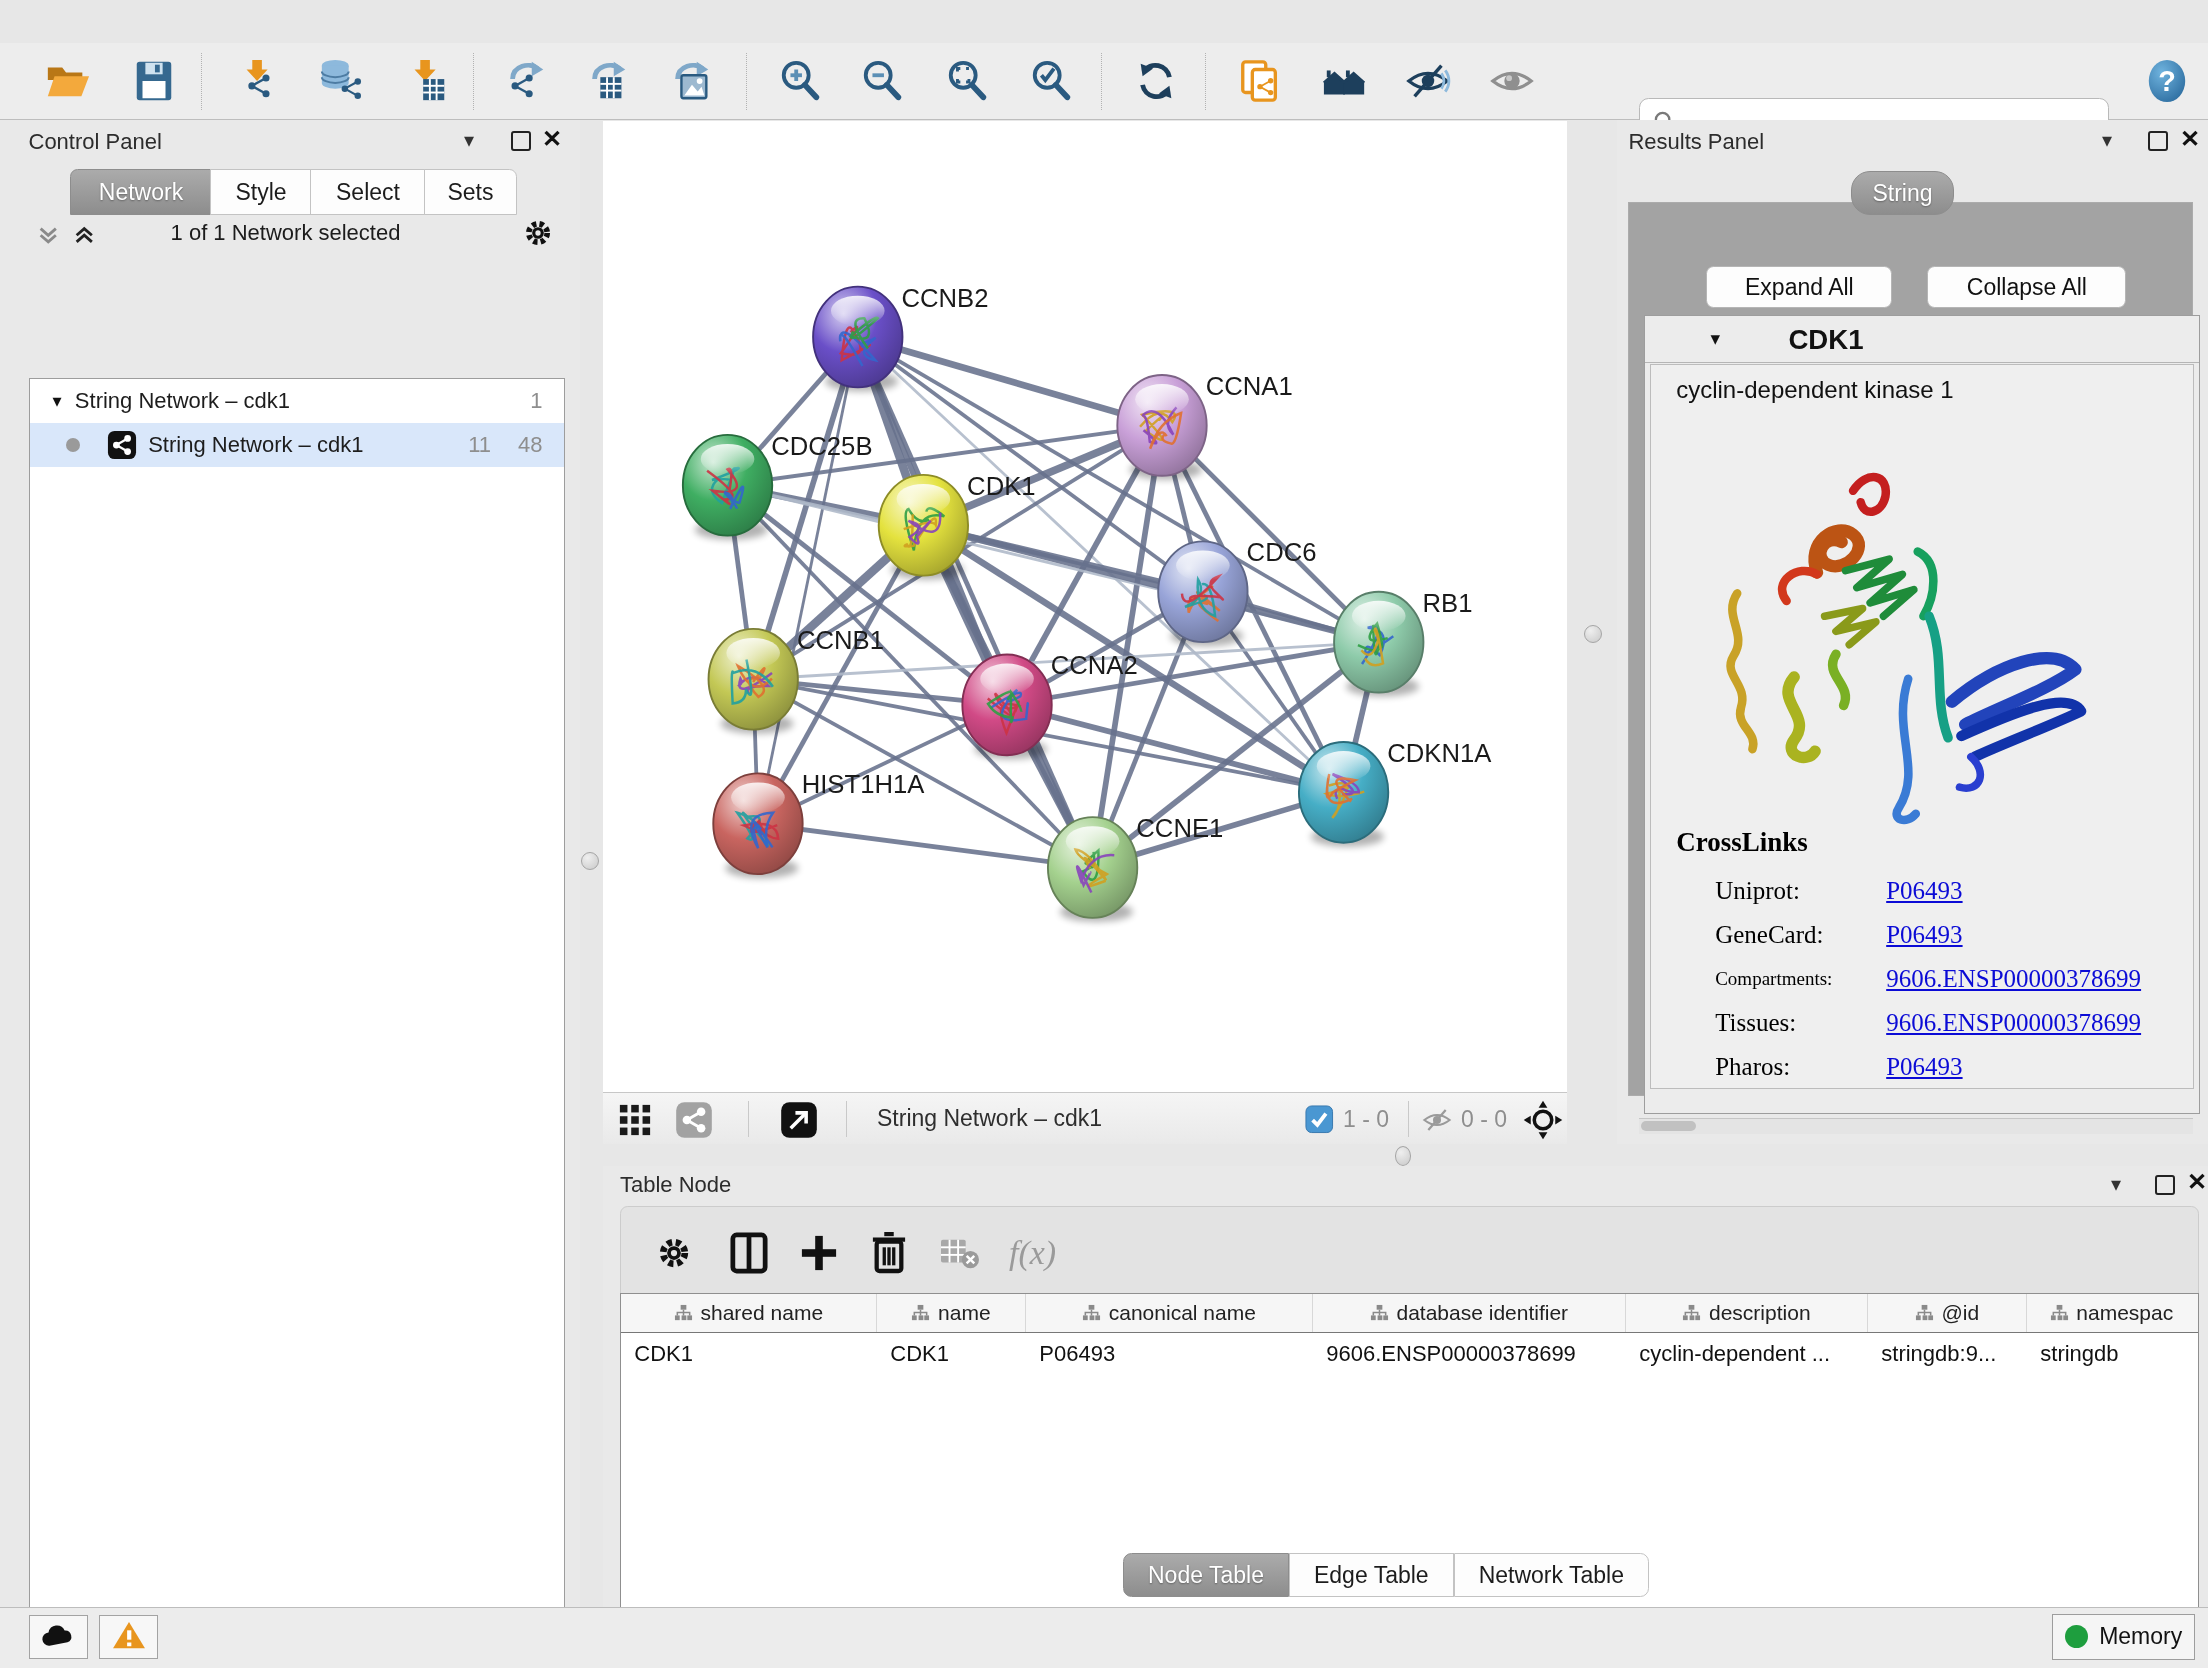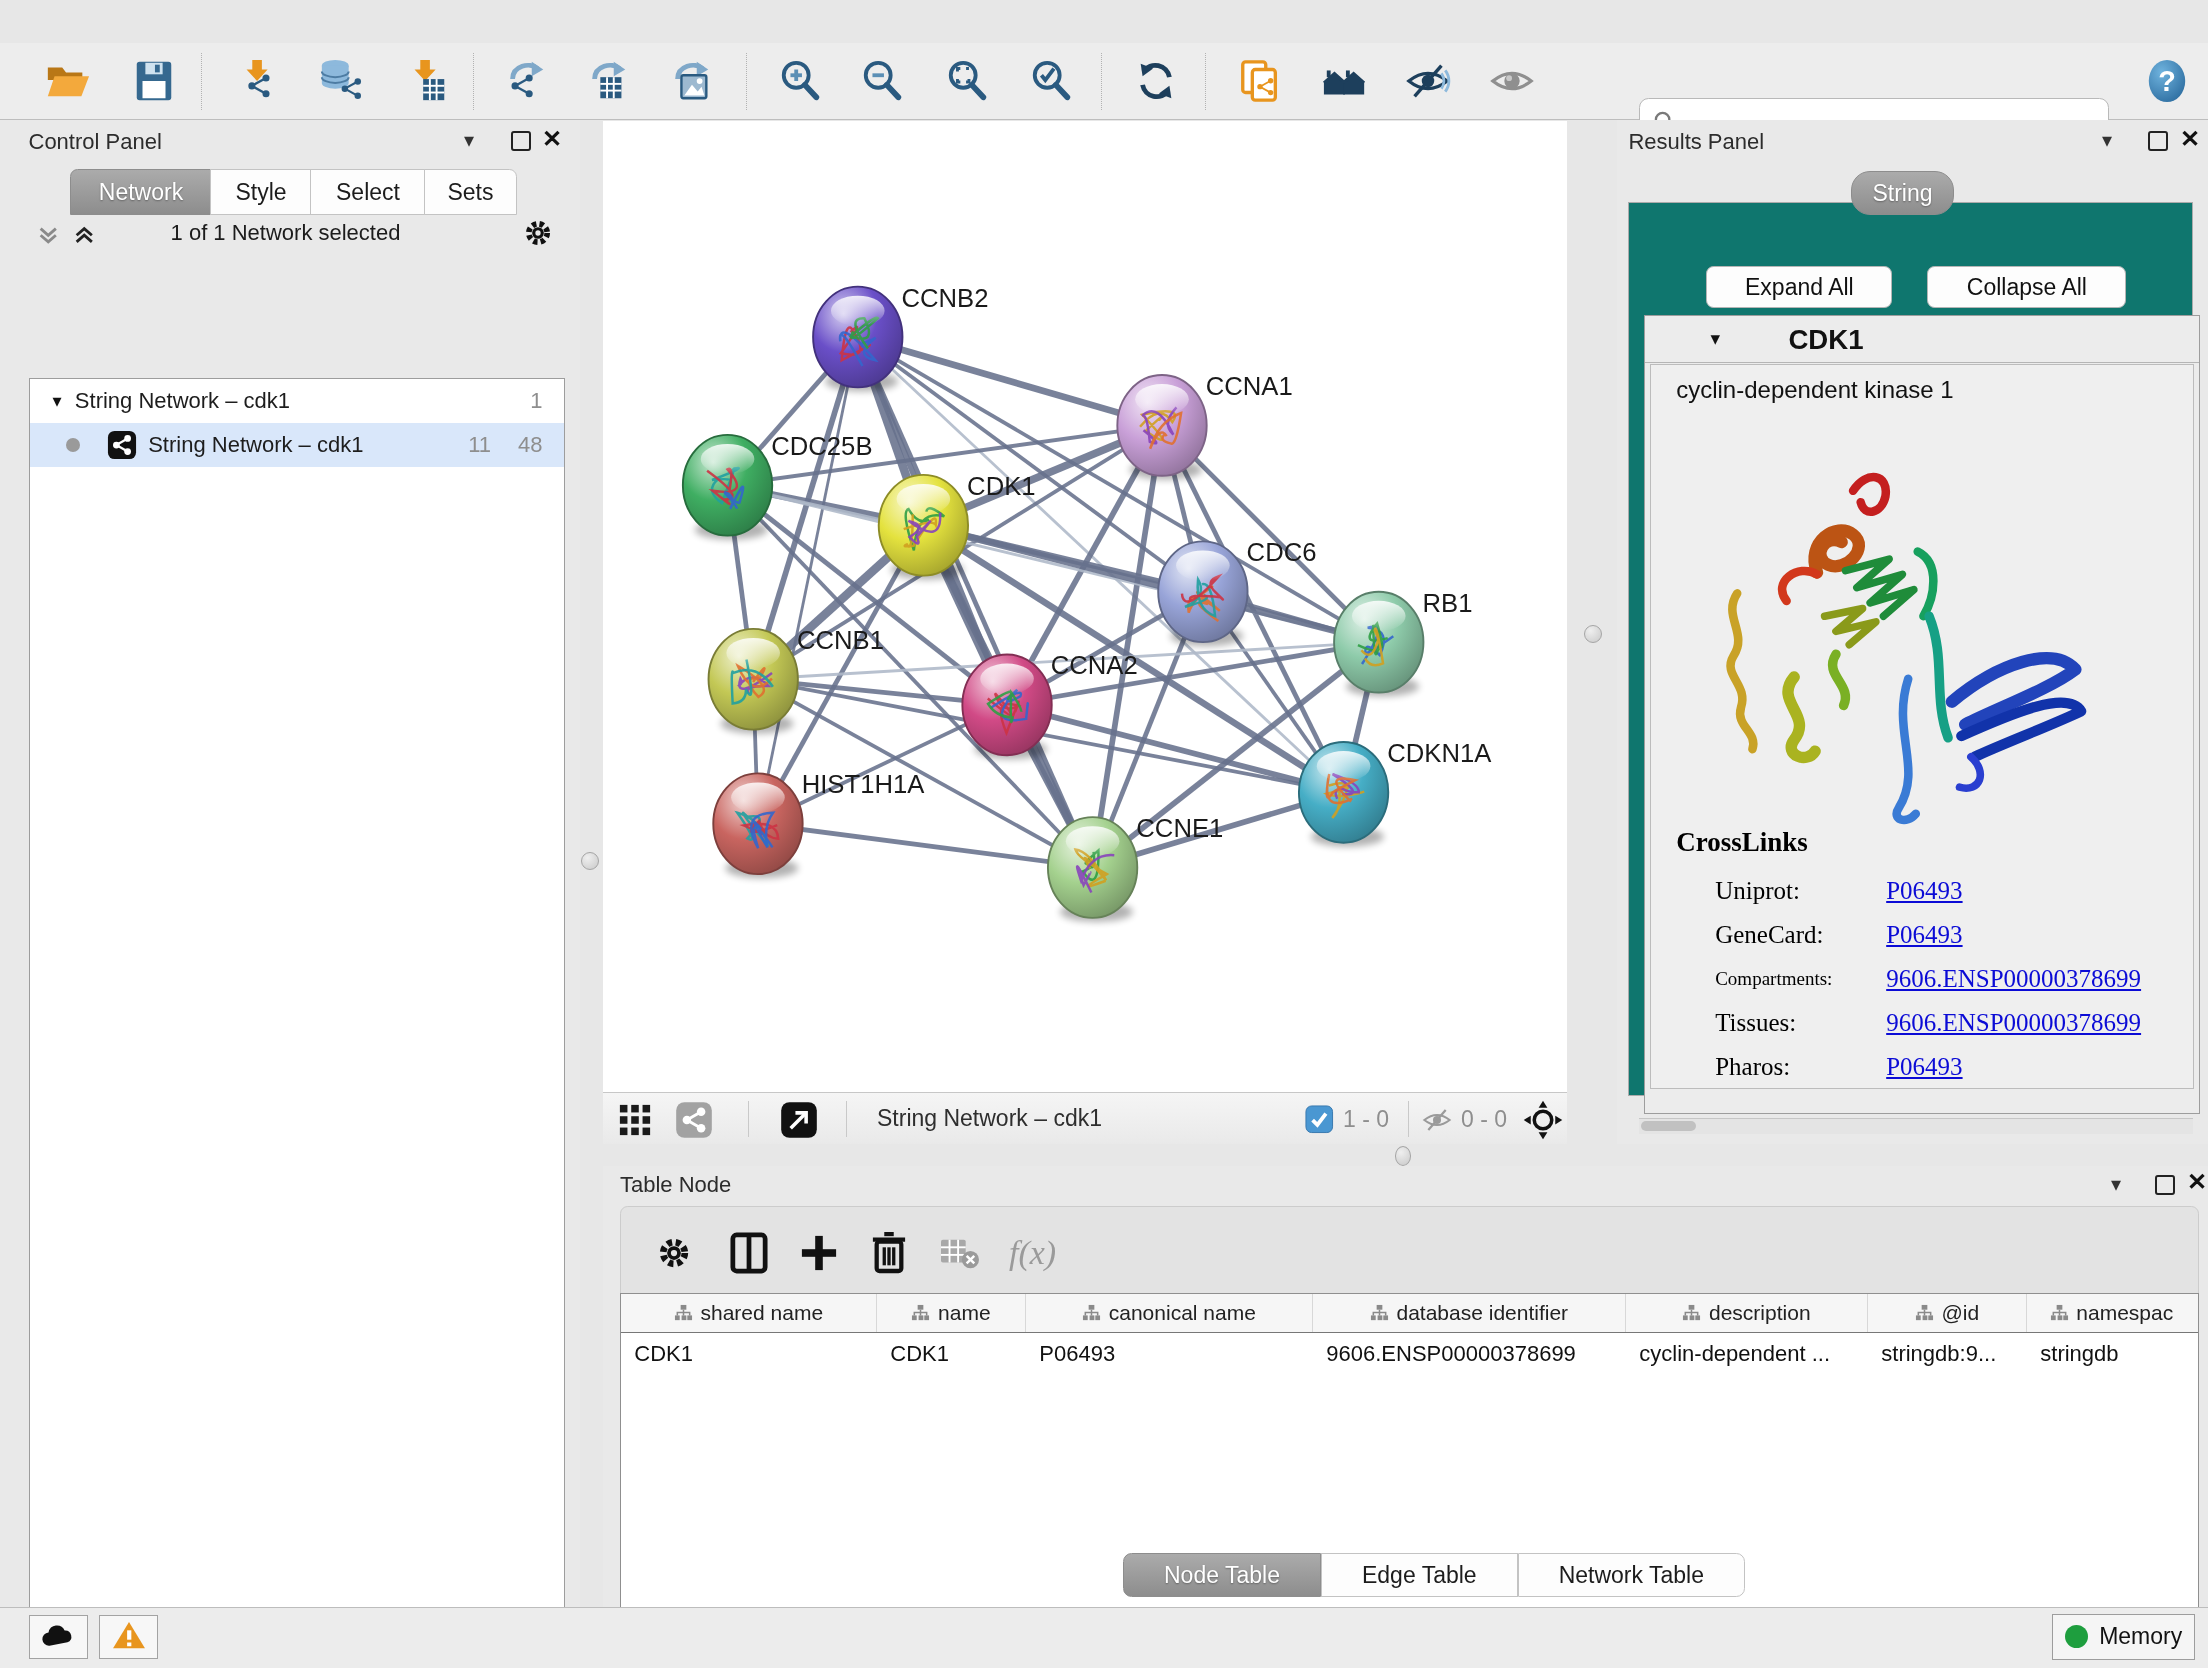--- a/index.html
+++ b/index.html
@@ -38,21 +38,21 @@
   .net-row{height:44px;display:flex;align-items:center;font-size:22px;color:#1d1d1d;}
   .net-row.selected{background:#d9e7fa;}
   .count{color:#8e8e8e;}
   
   #net-canvas{left:603px;top:121px;width:964px;height:971px;background:#ffffff;}
   #net-toolbar{left:603px;top:1092px;width:964px;height:52px;
     background:linear-gradient(#f5f5f5,#e9e9e9);border-top:1px solid #c7c7c7;}
   .ntsep{top:7.6px;height:36px;border-left:1px solid #c9c9c9;width:0;}
   
   #results-panel{left:1617px;top:120px;width:592px;height:1046px;background:#e9e9e9;}
-  #rp-outer{left:11.4px;top:82px;width:563px;height:892px;border:1px solid #ababab;background:#0f766e;}
+  #rp-outer{left:11.4px;top:82px;width:563px;height:892px;border:1px solid #ababab;background:#a3a3a3;}
   .btn{background:#fdfdfd;border:1px solid #b5b5b5;border-radius:7.6px;font-size:23px;
     color:#111;display:flex;align-items:center;justify-content:center;cursor:pointer;}
   #rp-inner{left:15px;top:112px;width:554px;height:797px;border:1px solid #9d9d9d;background:#ececec;}
   #rp-content{left:4.8px;top:48px;width:542px;height:723px;border:1px solid #bcbcbc;background:#efefef;}
   .serif{font-family:"Liberation Serif",serif;}
   .xlink{color:#0b0bd6;text-decoration:underline;cursor:pointer;}
   
   #table-panel{left:603px;top:1166px;width:1605px;height:441px;background:#e9e9e9;}
   #tp-toolbar{left:17px;top:40px;width:1577px;height:88px;background:#e3e3e3;
     border:1px solid #cccccc;border-radius:7.6px 7.6px 0 0;}
@@ -61,21 +61,21 @@
     border:1px solid #8f8f8f;border-bottom:none;}
   #tp-header{display:flex;height:38px;background:#f6f6f6;border-bottom:1.9px solid #777;}
   .th{display:flex;align-items:center;justify-content:center;gap:7.6px;font-size:21px;color:#222;
     border-right:1px solid #d8d8d8;box-sizing:border-box;overflow:hidden;white-space:nowrap;}
   .td{display:flex;align-items:center;font-size:22px;color:#111;box-sizing:border-box;
     padding-left:13.3px;overflow:hidden;white-space:nowrap;}
   .c0{width:256px;}.c1{width:149px;}.c2{width:287px;}.c3{width:313px;}
   .c4{width:242px;}.c5{width:159px;}.c6{width:169px;border-right:none!important;}
   
   #bottom-tabs{left:1123px;top:1553px;display:flex;}
-  #bottom-tabs .tab{padding:0 40px;height:42px;}
+  #bottom-tabs .tab{padding:0 24px;height:42px;}
   #bottom-tabs .tab:first-child{border-radius:8.6px 0 0 8.6px;}
   #bottom-tabs .tab:last-child{border-radius:0 8.6px 8.6px 0;}
   
   #statusbar{left:0;top:1607px;width:2208px;height:61px;background:#ececec;border-top:1px solid #bdbdbd;}
   .sb-btn{top:6.7px;width:57px;height:42px;background:#f7f7f7;border:1.9px solid #a3a3a3;
     display:flex;align-items:center;justify-content:center;cursor:pointer;}
   #memory-btn{left:2052px;top:5.7px;width:141px;height:44px;background:#f5f5f5;
     border:1.9px solid #9d9d9d;display:flex;align-items:center;justify-content:center;gap:11.4px;
     font-size:23px;color:#111;cursor:pointer;}
   .dot-green{width:23px;height:23px;border-radius:50%;background:#1e9e3e;}

